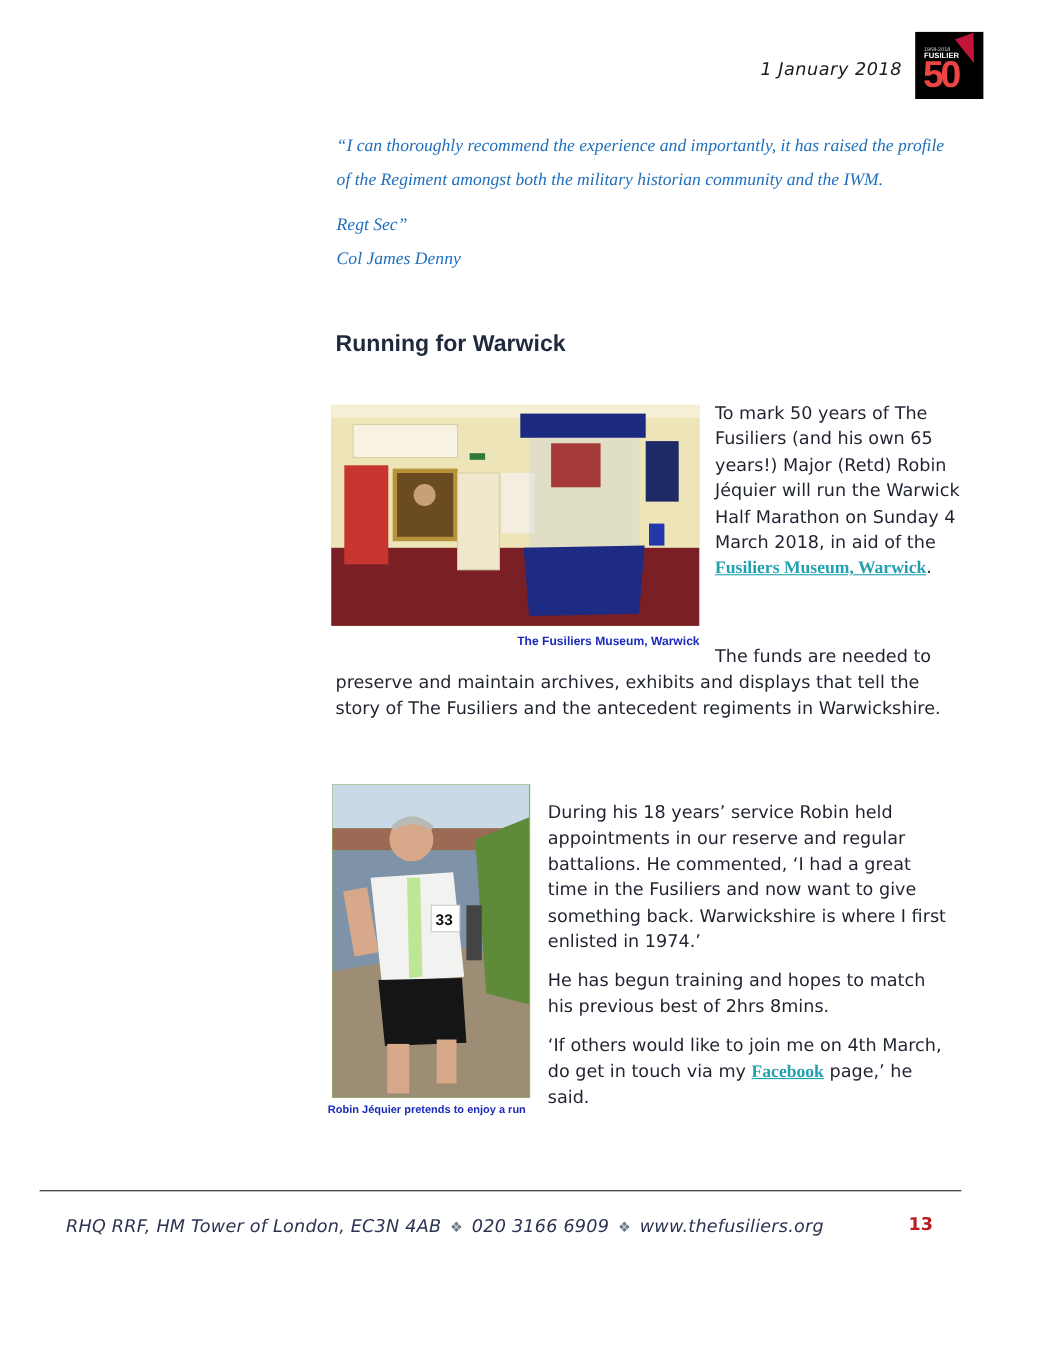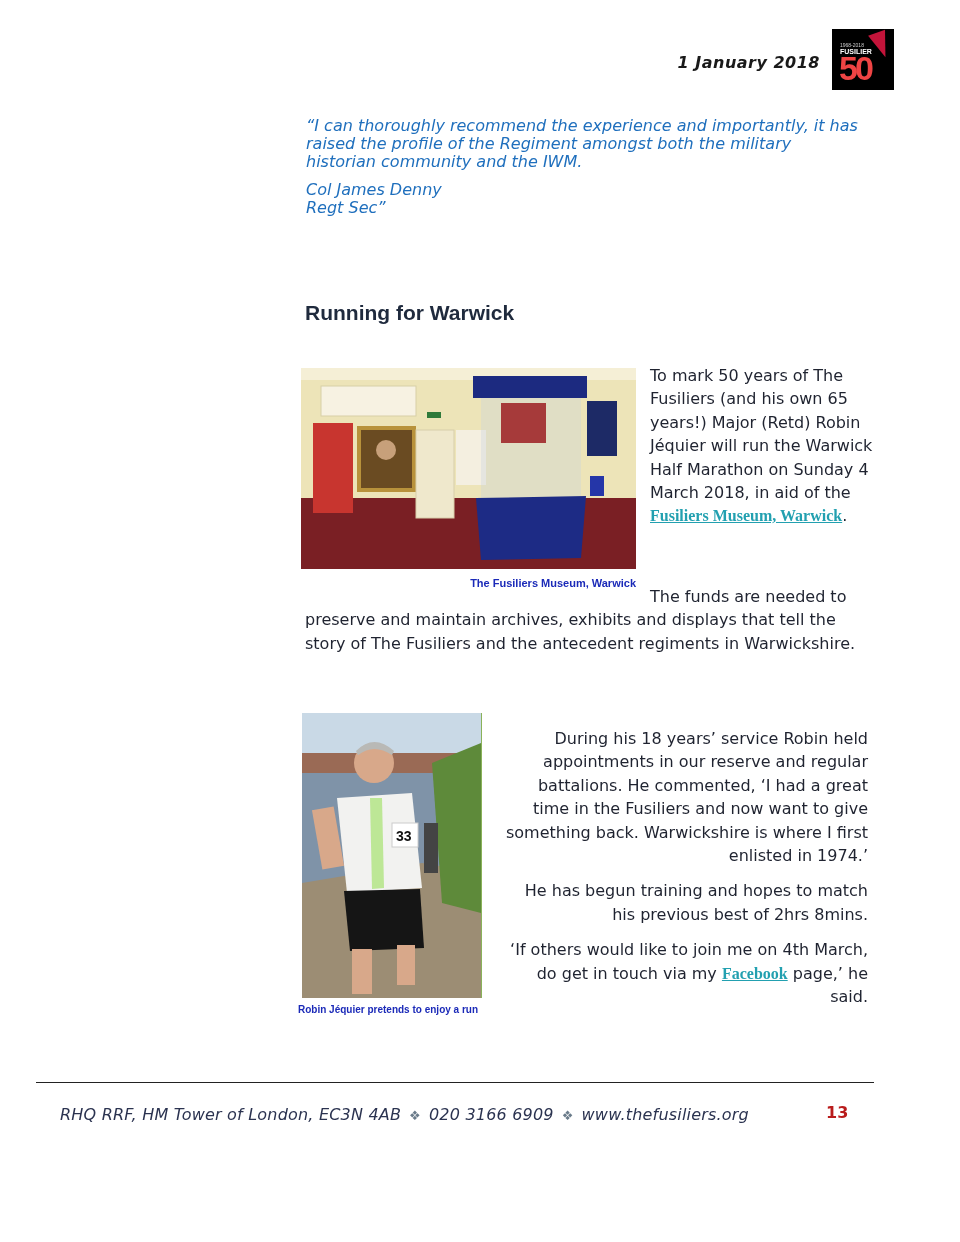--- a/index.html
+++ b/index.html
@@ -1,60 +1,60 @@
 <!DOCTYPE html>
 <html><head>
   <meta charset="utf-8">
   <style>
     html, body { margin: 0; padding: 0; background: #ffffff; }
     body { width: 960px; height: 1242px; position: relative; overflow: hidden;
            font-family: "DejaVu Sans", sans-serif; color: #1f2330; }
     .abs { position: absolute; }
     .date { left: 640px; top: 53px; width: 180px; text-align: right;
-            font-style: italic; font-size: 16px; color: #1a1a1a; letter-spacing: 0.5px; font-weight: bold; }
+            font-style: italic; font-size: 16px; color: #1a1a1a; letter-spacing: 0.5px; }
     .logo { left: 832px; top: 29px; width: 62px; height: 61px; background: #000; overflow: hidden; }
     .logo .years { position: absolute; left: 8px; top: 13px; font-size: 5px; color: #ccc; font-family: "Liberation Sans", sans-serif; }
     .logo .fus { position: absolute; left: 8px; top: 19px; font-size: 7px; font-weight: bold; color: #fff; font-family: "Liberation Sans", sans-serif; }
     .logo .fifty { position: absolute; left: 7px; top: 22px; font-size: 34px; font-weight: bold; color: #ef4444; font-family: "Liberation Sans", sans-serif; line-height: 1; letter-spacing: -3px; }
     .logo .flag { position: absolute; right: 4px; top: 3px; width: 0; height: 0;
                   border-left: 9px solid transparent; border-right: 9px solid transparent; border-top: 26px solid #c4143a; transform: rotate(-20deg); }
-    .quote { left: 306px; top: 117px; width: 560px; font-style: italic; font-size: 16px; line-height: 18px; color: #1f6fbd; }
+    .quote { left: 306px; top: 117px; width: 560px; font-style: italic; font-size: 16px; line-height: 31px; color: #1f6fbd; font-family: Liberation Serif, serif; }
     .quote p { margin: 0 0 10px 0; }
     .heading { left: 305px; top: 301px; font-family: "Liberation Sans", sans-serif; font-size: 21px; font-weight: bold; color: #1f2a3d; }
     .photo1 { left: 301px; top: 368px; width: 335px; height: 201px; overflow: hidden; background: #e9dfb2; }
     .cap1 { left: 301px; top: 577px; width: 335px; text-align: right; font-family: "Liberation Sans", sans-serif; font-weight: bold; font-size: 11px; color: #1b2ab8; }
     .body { font-size: 16px; line-height: 23.4px; color: #1f2330; }
     .p1 { left: 650px; top: 364px; width: 225px; }
     .p2 { left: 305px; top: 585px; width: 570px; text-indent: 345px; }
     .link { font-family: "Liberation Serif", serif; font-weight: bold; color: #22a0b0; text-decoration: underline; }
     .photo2 { left: 302px; top: 713px; width: 180px; height: 285px; overflow: hidden; background: #8ab25a; }
     .cap2 { left: 298px; top: 1004px; width: 190px; text-align: left; font-family: "Liberation Sans", sans-serif; font-weight: bold; font-size: 10px; color: #1b2ab8; }
     .col2 { left: 498px; top: 727px; width: 370px; }
-    .col2 p { margin: 0 0 12px 0; text-align: right; }
+    .col2 p { margin: 0 0 12px 0; }
     .rule { left: 36px; top: 1082px; width: 838px; height: 1px; background: #222; }
     .footer { left: 60px; top: 1105px; width: 740px; font-style: italic; font-size: 16px; color: #2b3350; letter-spacing: 0.2px; }
     .footer .sep { color: #6a7b8a; font-style: normal; margin: 0 8px; font-size: 13px; }
     .pagenum { left: 826px; top: 1103px; font-size: 16px; font-weight: bold; color: #b91c1c; }
   </style>
 </head>
 <body>
 
 <div class="abs date">1 January 2018</div>
 
 <div class="abs logo">
   <div class="flag"></div>
   <div class="years">1968-2018</div>
   <div class="fus">FUSILIER</div>
   <div class="fifty">50</div>
 </div>
 
 <div class="abs quote">
   <p>“I can thoroughly recommend the experience and importantly, it has raised the profile of the Regiment amongst both the military historian community and the IWM.</p>
+  <div>Regt Sec”</div>
   <div>Col James Denny</div>
-  <div>Regt Sec”</div>
 </div>
 
 <div class="abs heading">Running for Warwick</div>
 
 <div class="abs photo1">
   <svg width="335" height="201" viewBox="0 0 335 201">
     <rect x="0" y="0" width="335" height="201" fill="#ede4b8"></rect>
     <rect x="0" y="0" width="335" height="12" fill="#f5efd6"></rect>
     <rect x="20" y="18" width="95" height="30" fill="#f7f2e2" stroke="#d8cfa6"></rect>
     <rect x="0" y="130" width="335" height="71" fill="#7a1f24"></rect>

